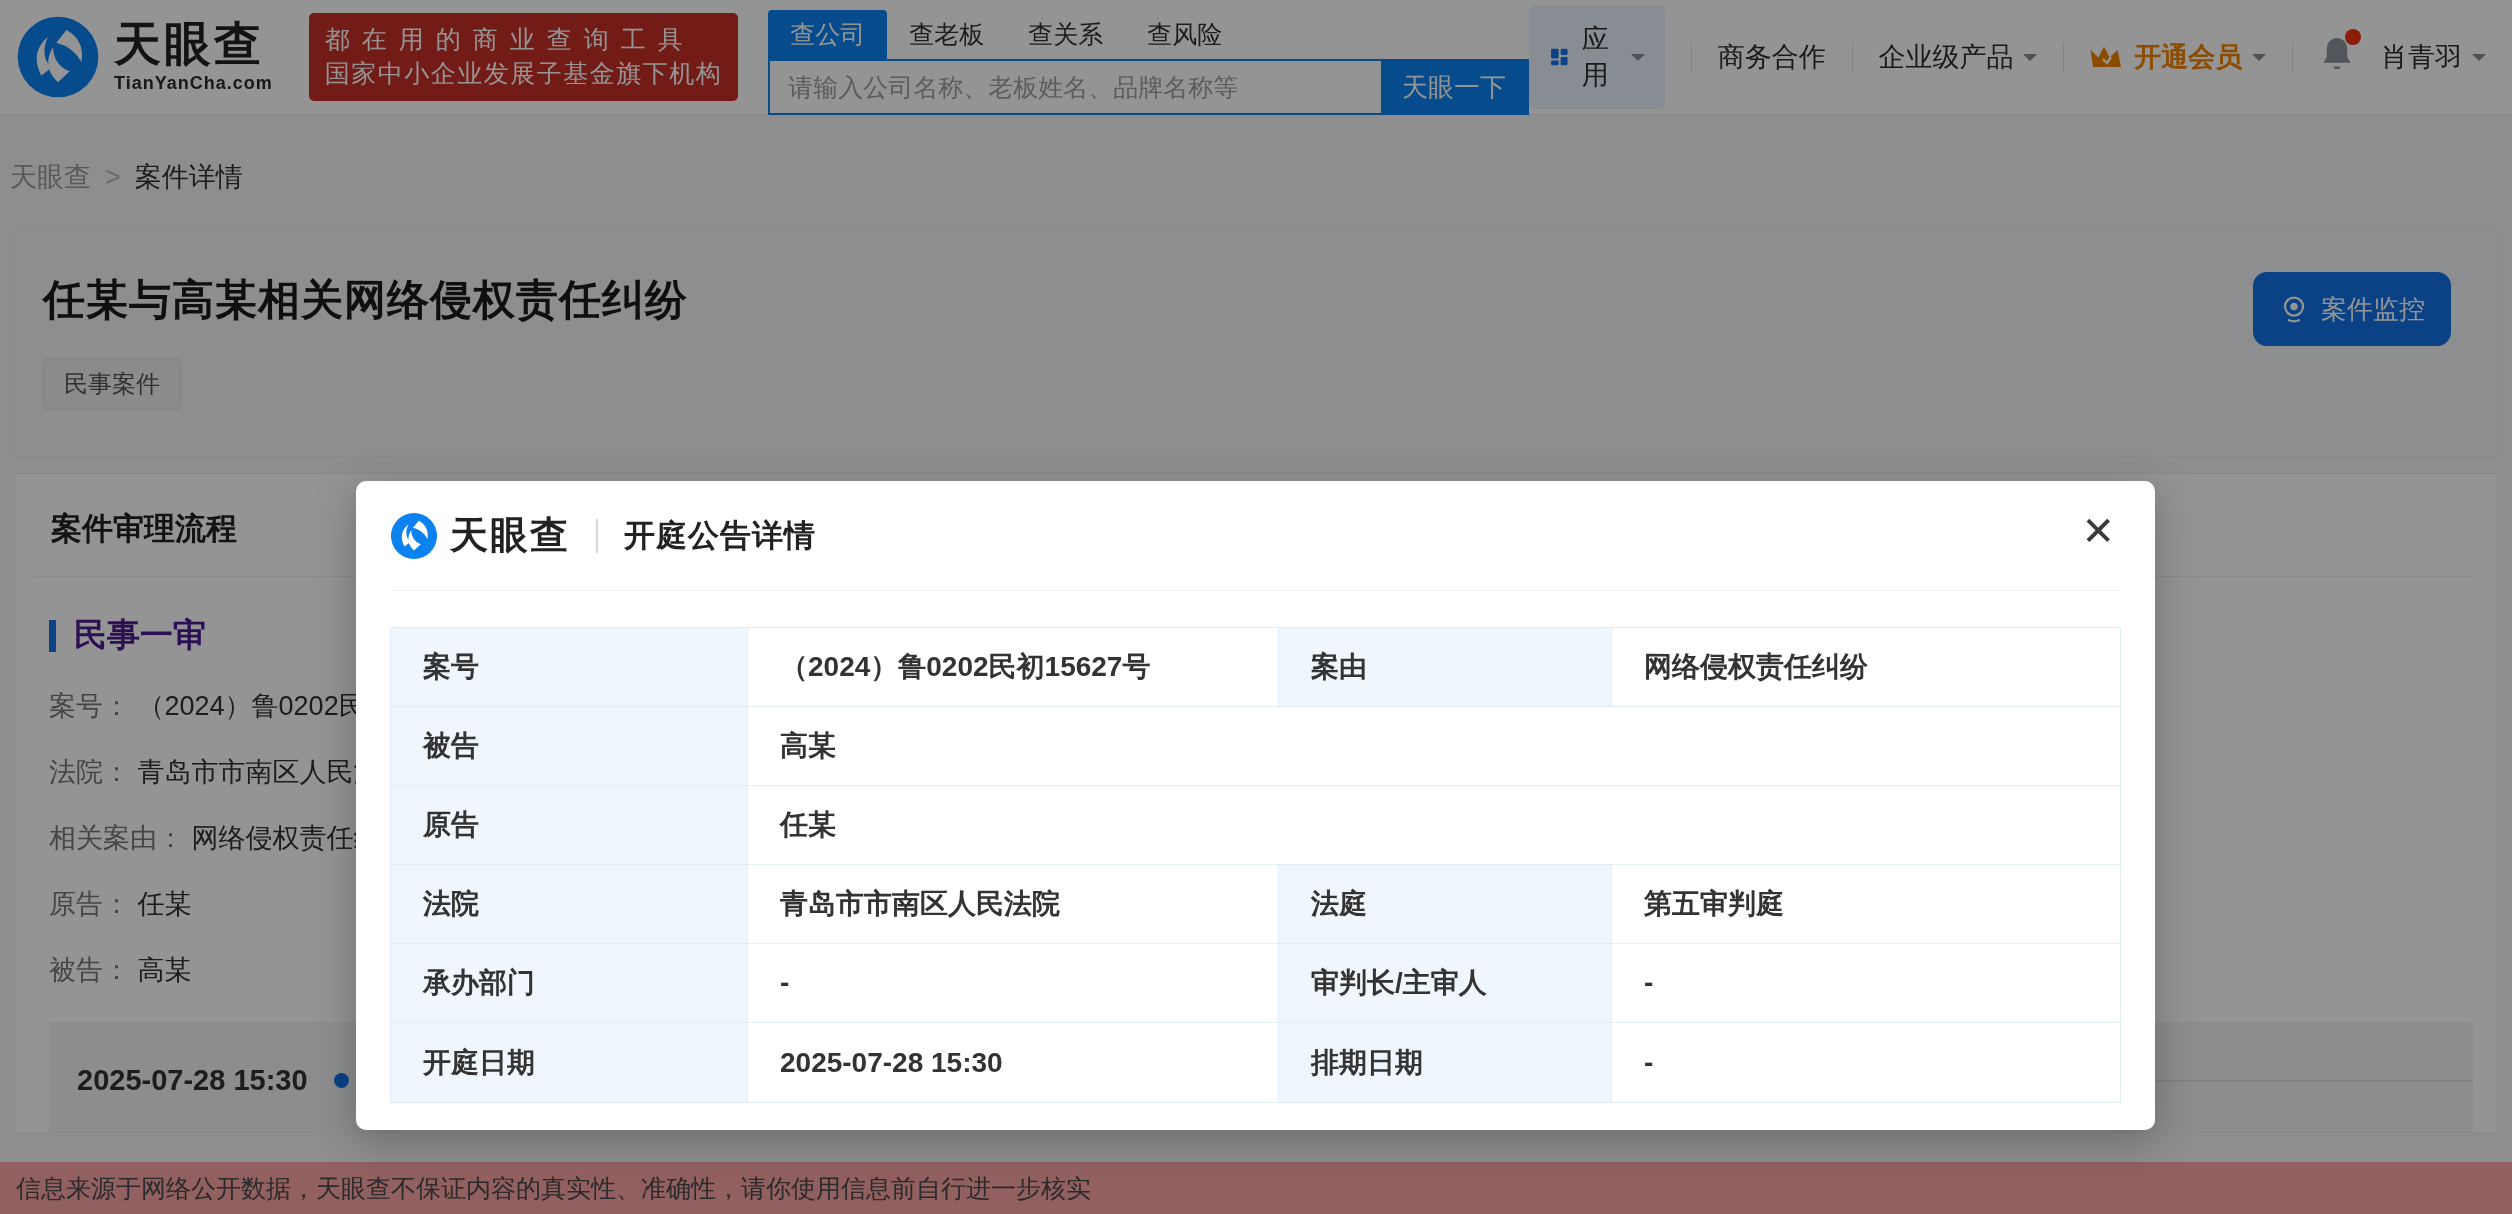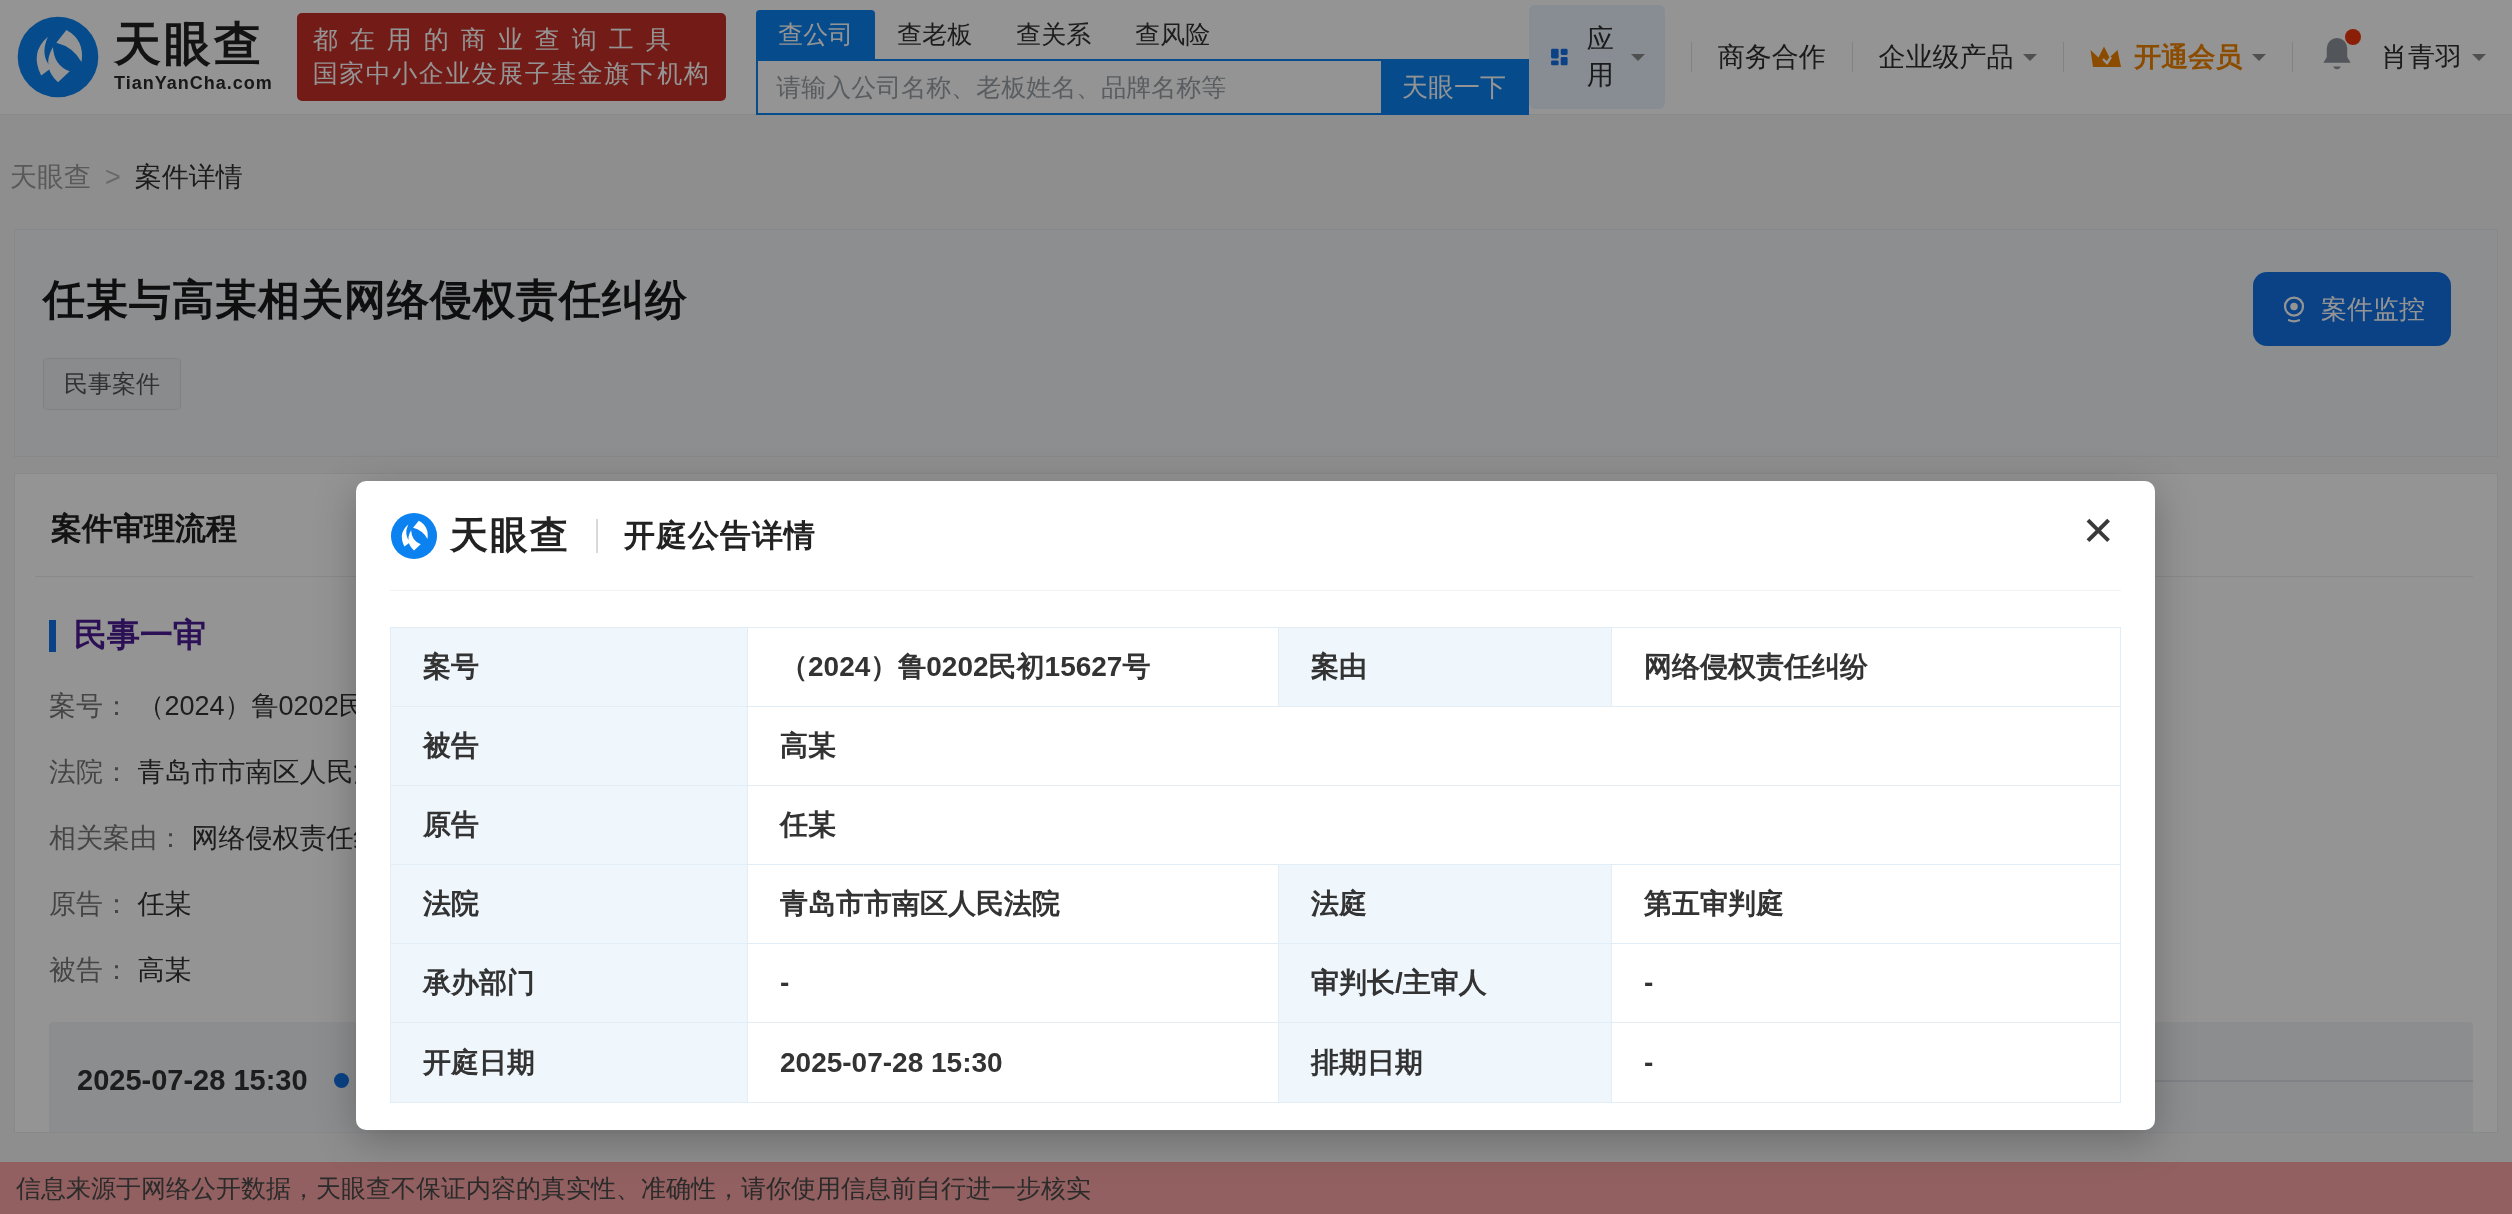--- a/index.html
+++ b/index.html
@@ -9,37 +9,37 @@
     background:#f4f5f7; position:relative; overflow:hidden; color:#333;
   }
   
   .page { position:absolute; inset:0; }
   .topbar { height:115px; background:#fff; border-bottom:1px solid #ececec;
     display:flex; align-items:center; padding:0 26px 0 16px; }
   .logo { display:flex; align-items:center; gap:14px; }
   .logo svg { width:84px; height:84px; }
   .logo-text-cn { font-size:47px; font-weight:900; color:#222; letter-spacing:3px; line-height:1; }
   .logo-text-en { font-size:18px; font-weight:bold; color:#2b2b2b; margin-top:6px; letter-spacing:1px; }
-  .promo { margin-left:24px; background:#c62f26; color:#fff; border-radius:5px;
+  .promo { margin-left:36px; background:#c62f26; color:#fff; border-radius:5px;
     padding:10px 16px; line-height:1.35; }
   .promo .l1 { font-size:25px; letter-spacing:12px; white-space:nowrap; }
   .promo .l2 { font-size:25px; letter-spacing:1.5px; white-space:nowrap; }
   .searchblock { margin-left:30px; width:808px; align-self:flex-start; margin-top:10px; }
   .stabs { display:flex; }
   .stab { font-size:25px; color:#333; padding:8px 22px; cursor:pointer; }
   .stab.active { background:#0b82f0; color:#fff; border-radius:4px 4px 0 0; }
   .sbox { display:flex; border:2px solid #0b82f0; height:56px; }
   .sbox input { flex:1; border:0; outline:none; font-size:25px; padding:0 18px; color:#333;
     font-family:inherit; }
   .sbox input::placeholder { color:#9aa0a6; }
   .sbtn { width:146px; background:#0b82f0; color:#fff; font-size:26px;
     display:flex; align-items:center; justify-content:center; cursor:pointer; }
   .rnav { margin-left:auto; display:flex; align-items:center; gap:26px; font-size:27px; color:#2f2f2f; }
   .appchip { display:flex; align-items:center; gap:12px; background:#e9f3fe; border-radius:6px;
-    padding:16px 20px; cursor:pointer;text-align:center; }
+    padding:16px 20px; cursor:pointer; }
   .vdiv { width:1px; height:30px; background:#e1e1e1; }
   .navitem { display:flex; align-items:center; gap:10px; cursor:pointer; white-space:nowrap; }
   .vip { color:#f08300; font-weight:bold; }
   .caret { width:0; height:0; border:7px solid transparent; border-top-color:#8a8a8a;
     margin-top:8px; }
   .bellwrap { position:relative; cursor:pointer; }
   .bellwrap .badge { position:absolute; top:-6px; right:-6px; width:16px; height:16px;
     border-radius:50%; background:#f0340c; }
   
   .breadcrumb { padding:44px 10px 30px; font-size:27px; display:flex; gap:14px; align-items:center; }

